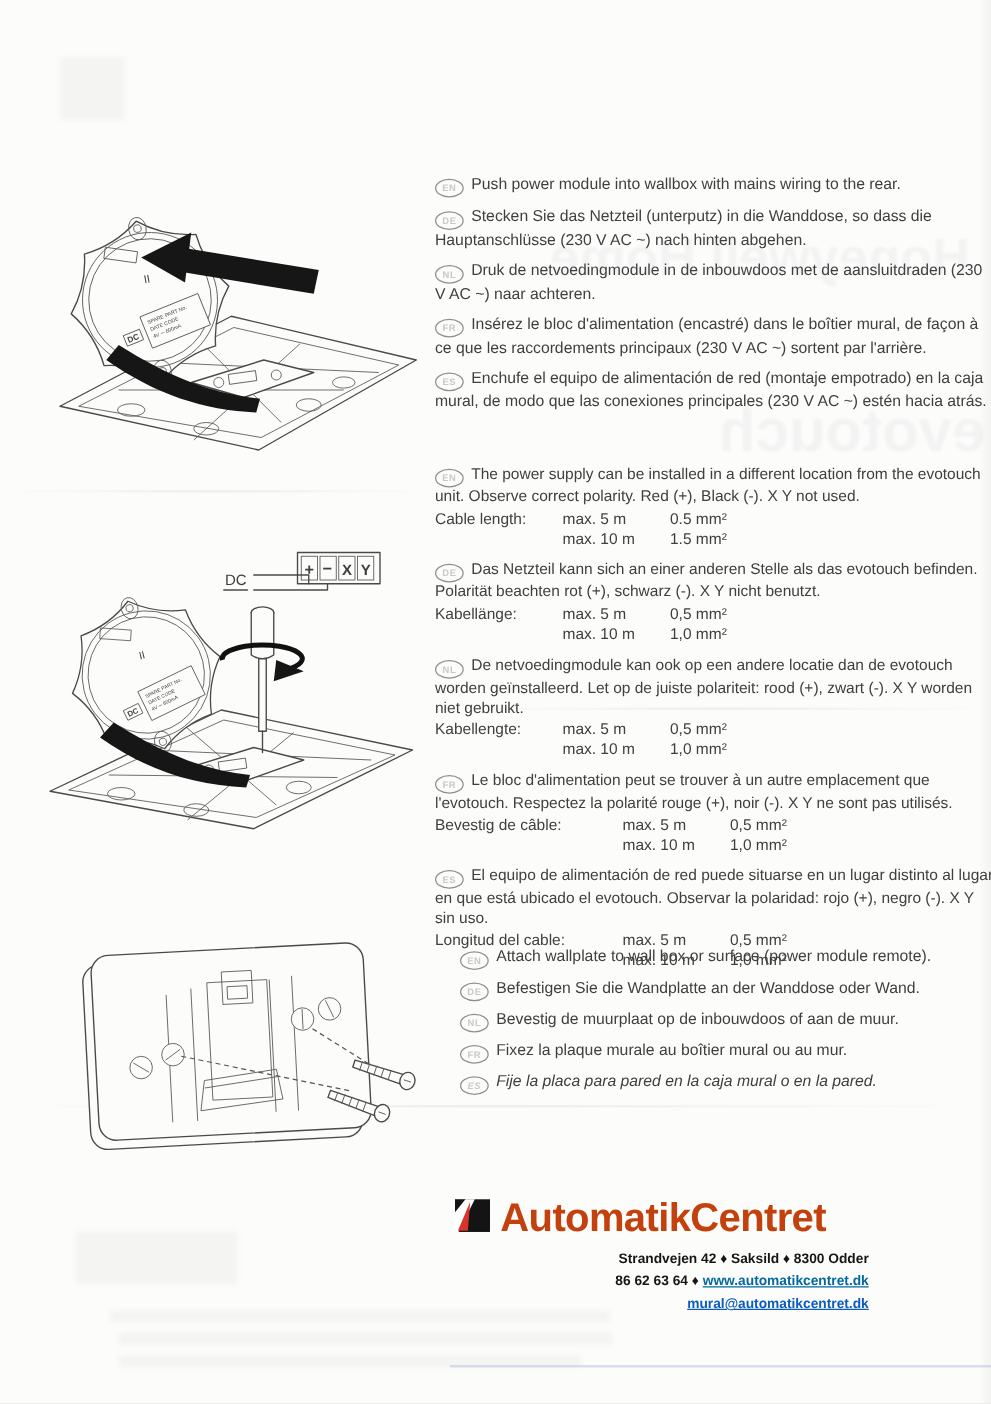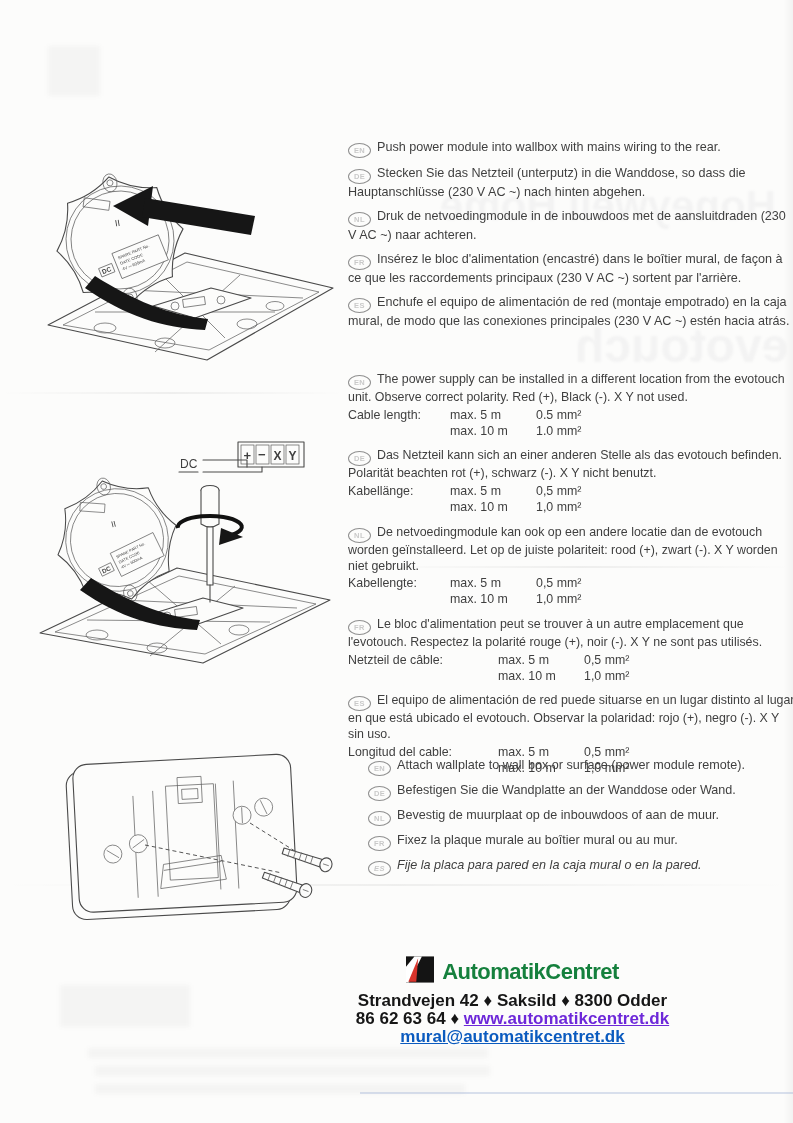--- a/index.html
+++ b/index.html
@@ -42,22 +42,22 @@
   .line{fill:none;stroke:#4a4a4a;stroke-width:1.1;stroke-linejoin:round;stroke-linecap:round;}
   .thin{fill:none;stroke:#5a5a5a;stroke-width:.7;}
   .fillw{fill:#fcfcfb;}
   .ink{fill:#161616;stroke:none;}
   .dash{fill:none;stroke:#555;stroke-width:1;stroke-dasharray:4 3;}
   .svgtxt{fill:#3f3f3f;font-family:"Liberation Sans",sans-serif;}
 
   
   .footer{position:absolute;left:330px;top:956px;width:365px;text-align:center;}
   .brand-row{display:flex;align-items:center;justify-content:center;gap:8px;margin-bottom:5px;}
-  .brand-name{font-size:22px;font-weight:bold;color:#15803d;letter-spacing:-.5px;}
-  .footer .small{font-size:17px;font-weight:bold;color:#161616;line-height:18px;}
+  .brand-name{font-size:32px;font-weight:bold;color:#c2410c;letter-spacing:-.5px;}
+  .footer .small{font-size:11px;font-weight:bold;color:#161616;line-height:18px;text-align:right;}
   .footer a{font-weight:bold;text-decoration:underline;}
 </style>
 </head>
 <body>
 
 <div class="page">
 
   <div class="bleed" style="top:182px;left:440px;font-size:42px;">Honeywell Home</div>
   <div class="bleed" style="top:318px;left:575px;font-size:48px;">evotouch</div>
   <div class="bleed-bar" style="left:48px;top:46px;width:52px;height:50px;"></div>
@@ -195,21 +195,21 @@
     <p><span class="lang-badge">EN</span><span>The power supply can be installed in a different location from the evotouch unit. Observe correct polarity. Red (+), Black (-). X Y not used.</span></p>
     <div class="ctable">
       <div class="crow">
           <span class="c1">Cable length:</span>
           <span class="c2">max. 5 m</span>
           <span>0.5 mm²</span>
         </div>
       <div class="crow">
           <span class="c1"></span>
           <span class="c2">max. 10 m</span>
-          <span>1.0 mm²</span>
+          <span>1.5 mm²</span>
         </div>
     </div>
 
     <p><span class="lang-badge">DE</span><span>Das Netzteil kann sich an einer anderen Stelle als das evotouch befinden. Polarität beachten rot (+), schwarz (-). X Y nicht benutzt.</span></p>
     <div class="ctable">
       <div class="crow">
           <span class="c1">Kabellänge:</span>
           <span class="c2">max. 5 m</span>
           <span>0,5 mm²</span>
         </div>
@@ -230,21 +230,21 @@
       <div class="crow">
           <span class="c1"></span>
           <span class="c2">max. 10 m</span>
           <span>1,0 mm²</span>
         </div>
     </div>
 
     <p><span class="lang-badge">FR</span><span>Le bloc d'alimentation peut se trouver à un autre emplacement que l'evotouch. Respectez la polarité rouge (+), noir (-). X Y ne sont pas utilisés.</span></p>
     <div class="ctable">
       <div class="crow">
-          <span class="c1 wide">Netzteil de câble:</span>
+          <span class="c1 wide">Bevestig de câble:</span>
           <span class="c2">max. 5 m</span>
           <span>0,5 mm²</span>
         </div>
       <div class="crow">
           <span class="c1 wide"></span>
           <span class="c2">max. 10 m</span>
           <span>1,0 mm²</span>
         </div>
     </div>
 
@@ -322,20 +322,20 @@
           <polygon points="0,0 9,0 0,11" fill="#141414"></polygon>
           <polygon points="2.5,27 13,2 11,27" fill="#d8342c"></polygon>
         </svg>
       </span>
       <span class="brand-name">AutomatikCentret</span>
     </div>
     <div class="small"><span>Strandvejen 42 ♦ Saksild ♦ 8300 Odder</span></div>
     <div class="small">
       <span>86 62 63 64</span>
       <span>♦</span>
-      <a href="#" style="color:#6d28d9;">www.automatikcentret.dk</a>
+      <a href="#" style="color:#0369a1;">www.automatikcentret.dk</a>
     </div>
     <div class="small">
       <a href="#" style="color:#0b5bbf;">mural@automatikcentret.dk</a>
     </div>
   </div>
 
 </div>
 
 </body></html>

